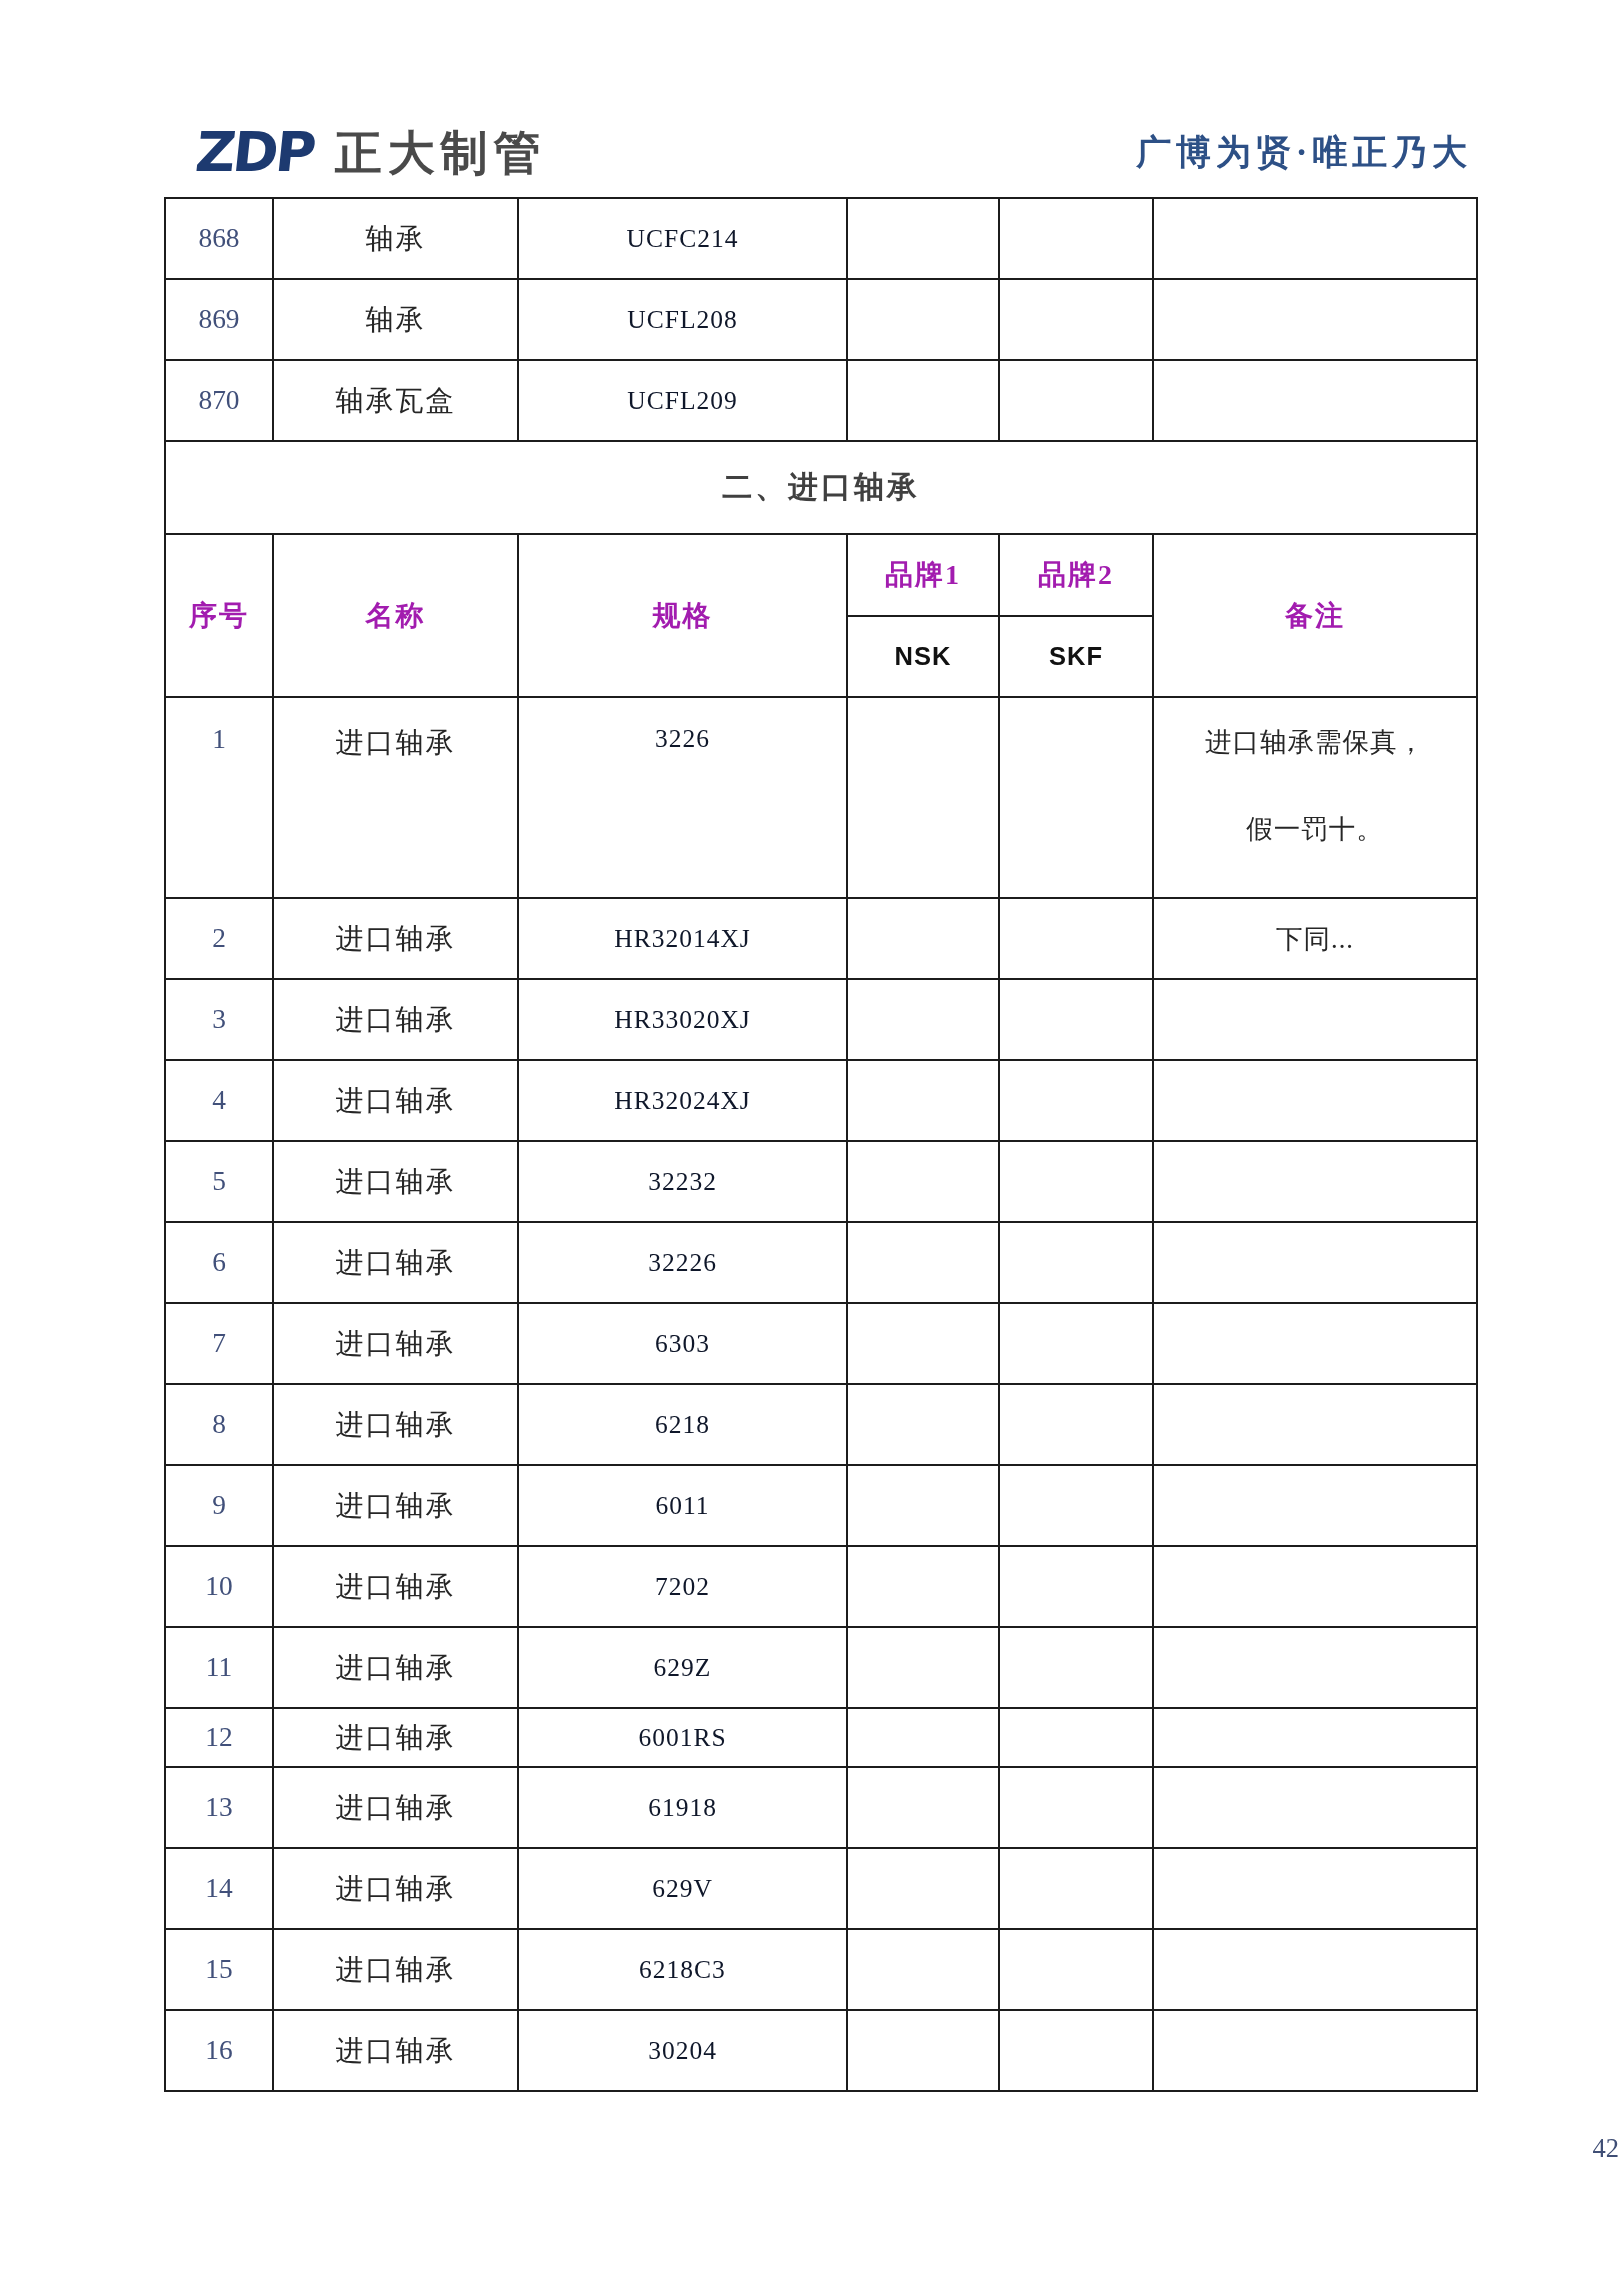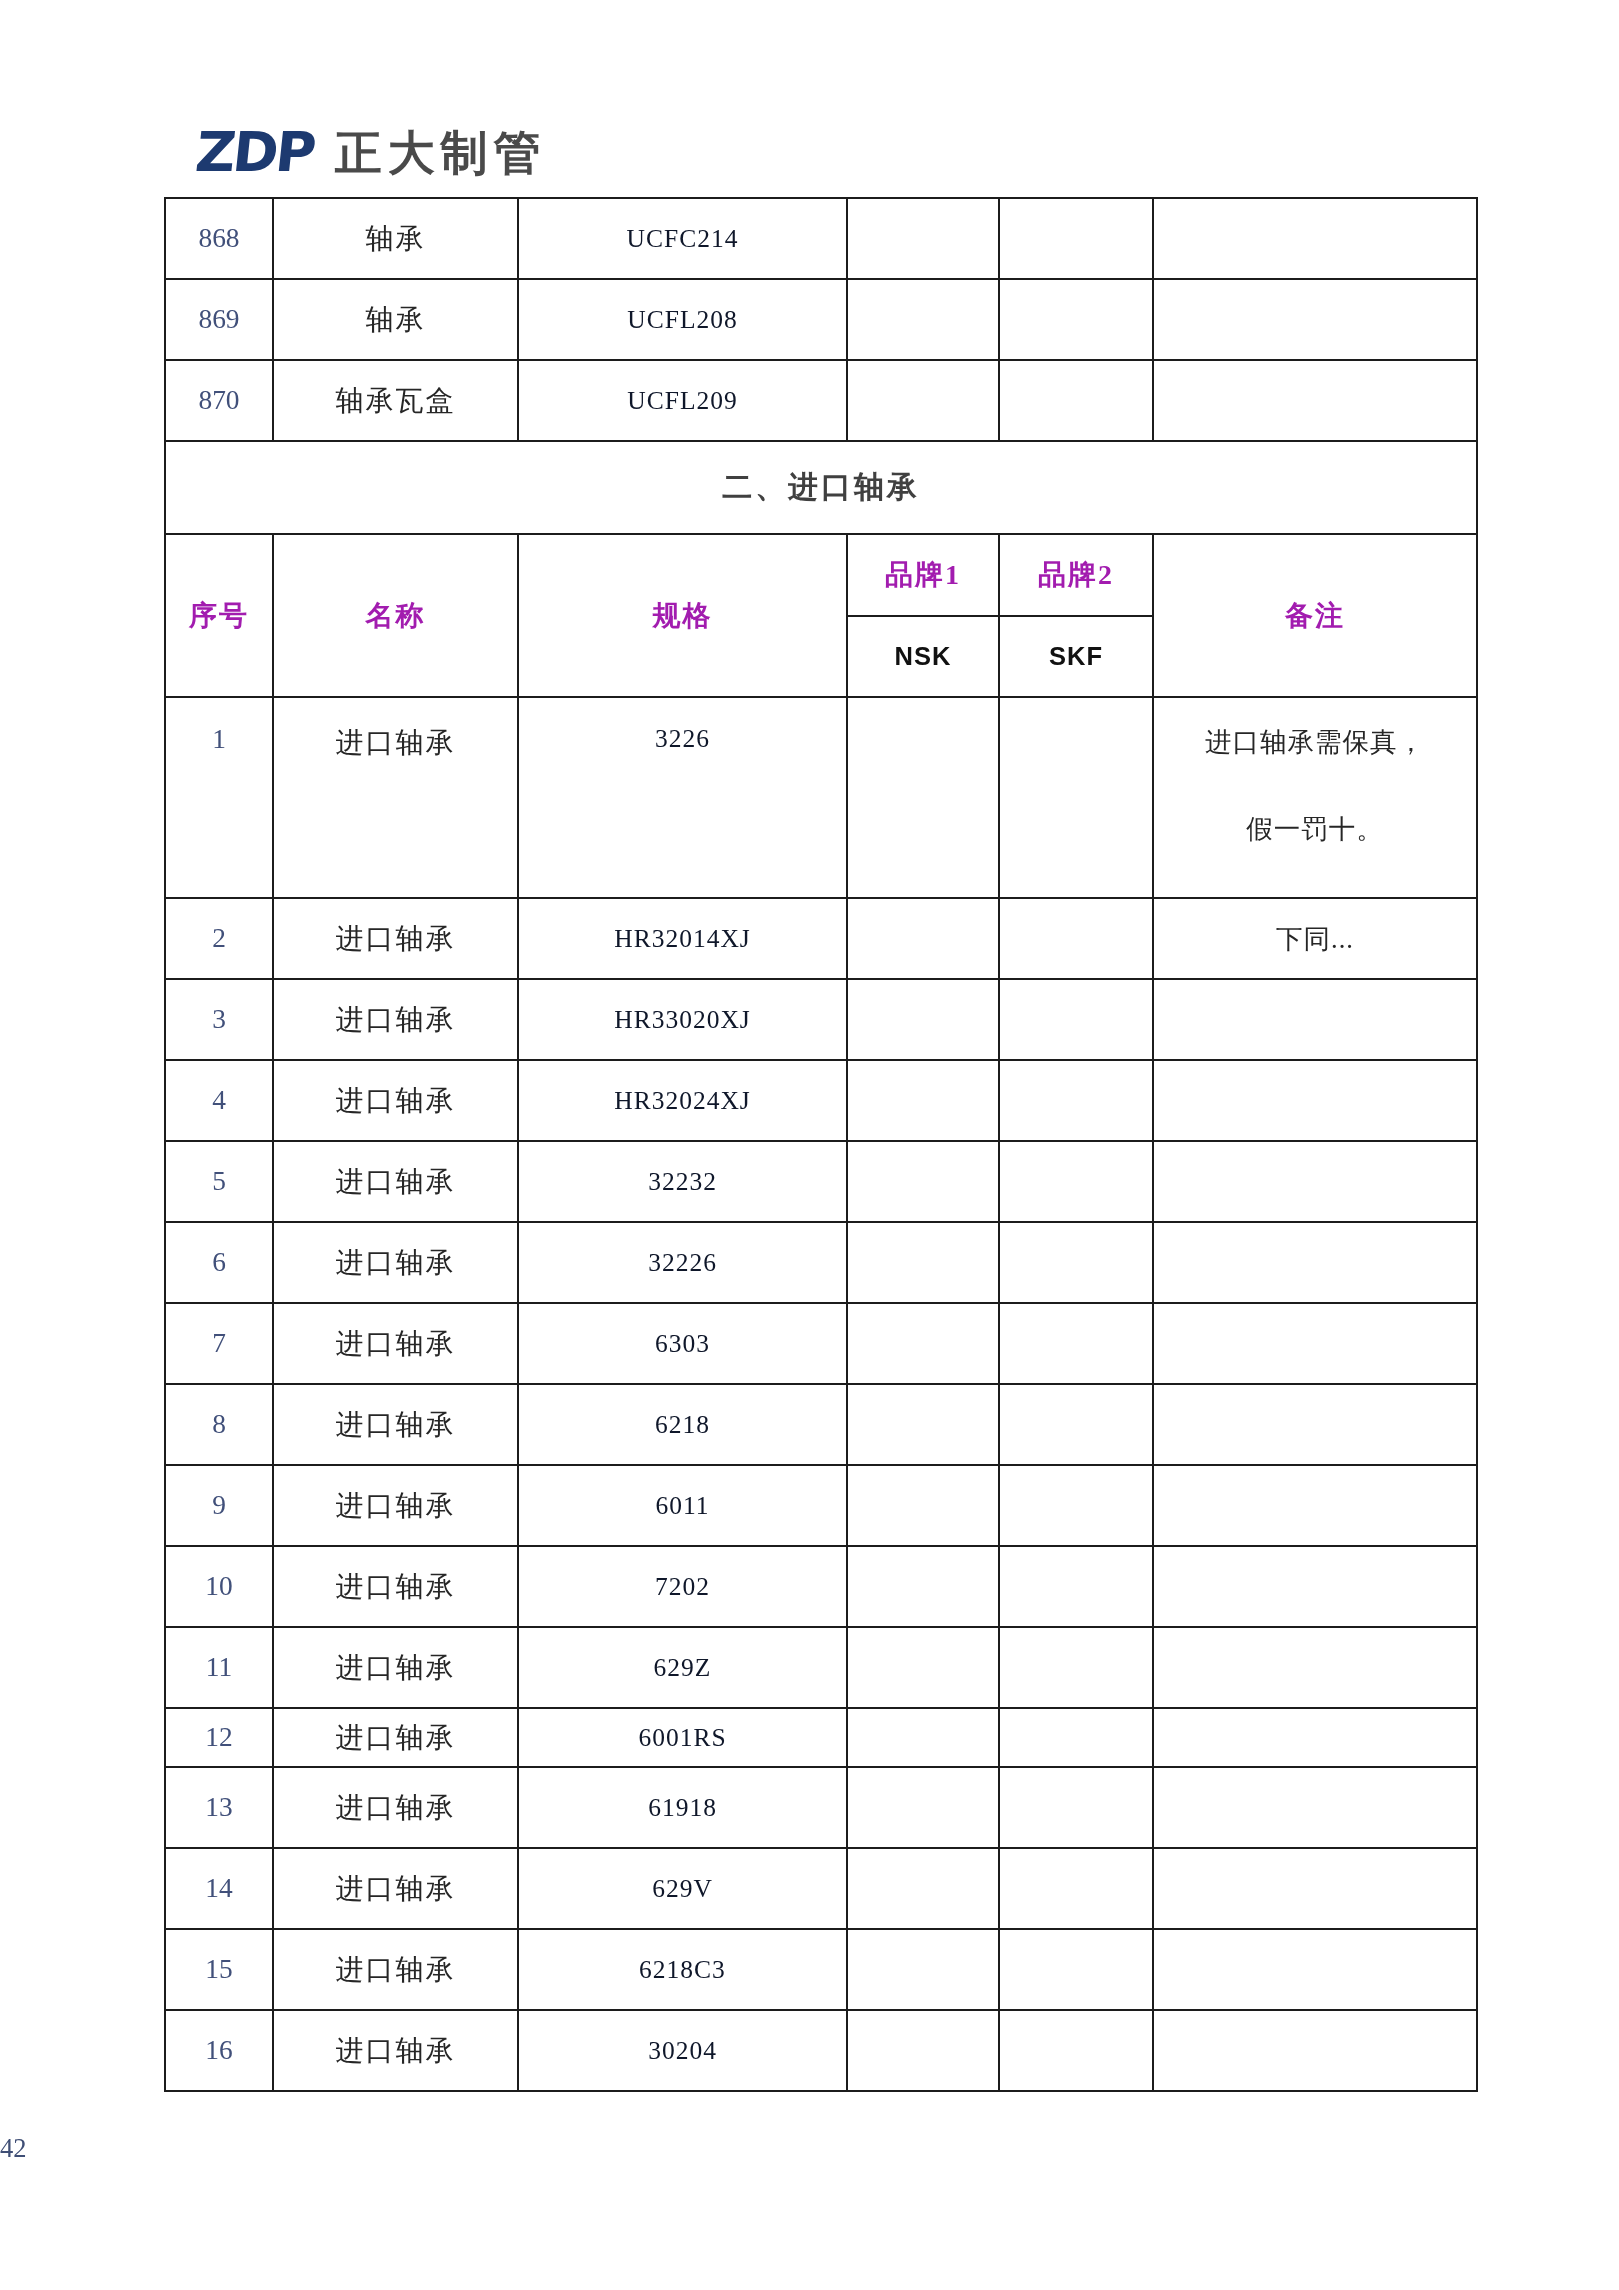--- a/index.html
+++ b/index.html
@@ -94,35 +94,36 @@
   tr.tall-row td { vertical-align: top; }
   tr.tall-row td .topline { margin-top: 25.5px; }
   tr.tall-row td .remark-l1 { margin-top: 25.5px; }
   tr.tall-row td .remark-l2 { margin-top: 51px; }
   
   .page-number {
     position: absolute;
     top: 2133px;
     left: 0;
     width: 100%;
-    text-align: left;
+    text-align: right;
     font-size: 26.5px;
     color: #3f4e75;
   }
 </style>
 </head>
 <body>
 
 <div class="page">
 
   <div class="doc-header">
     <div class="logo">
       <span class="logo-zdp">ZDP</span>
       <span class="logo-cn">正大制管</span>
     </div>
+    <div class="motto">广博为贤·唯正乃大</div>
   </div>
 
   <table class="main-table">
     <colgroup>
       <col style="width:108px">
         <col style="width:245px">
         <col style="width:329px">
       <col style="width:152px">
         <col style="width:154px">
         <col style="width:324px">

